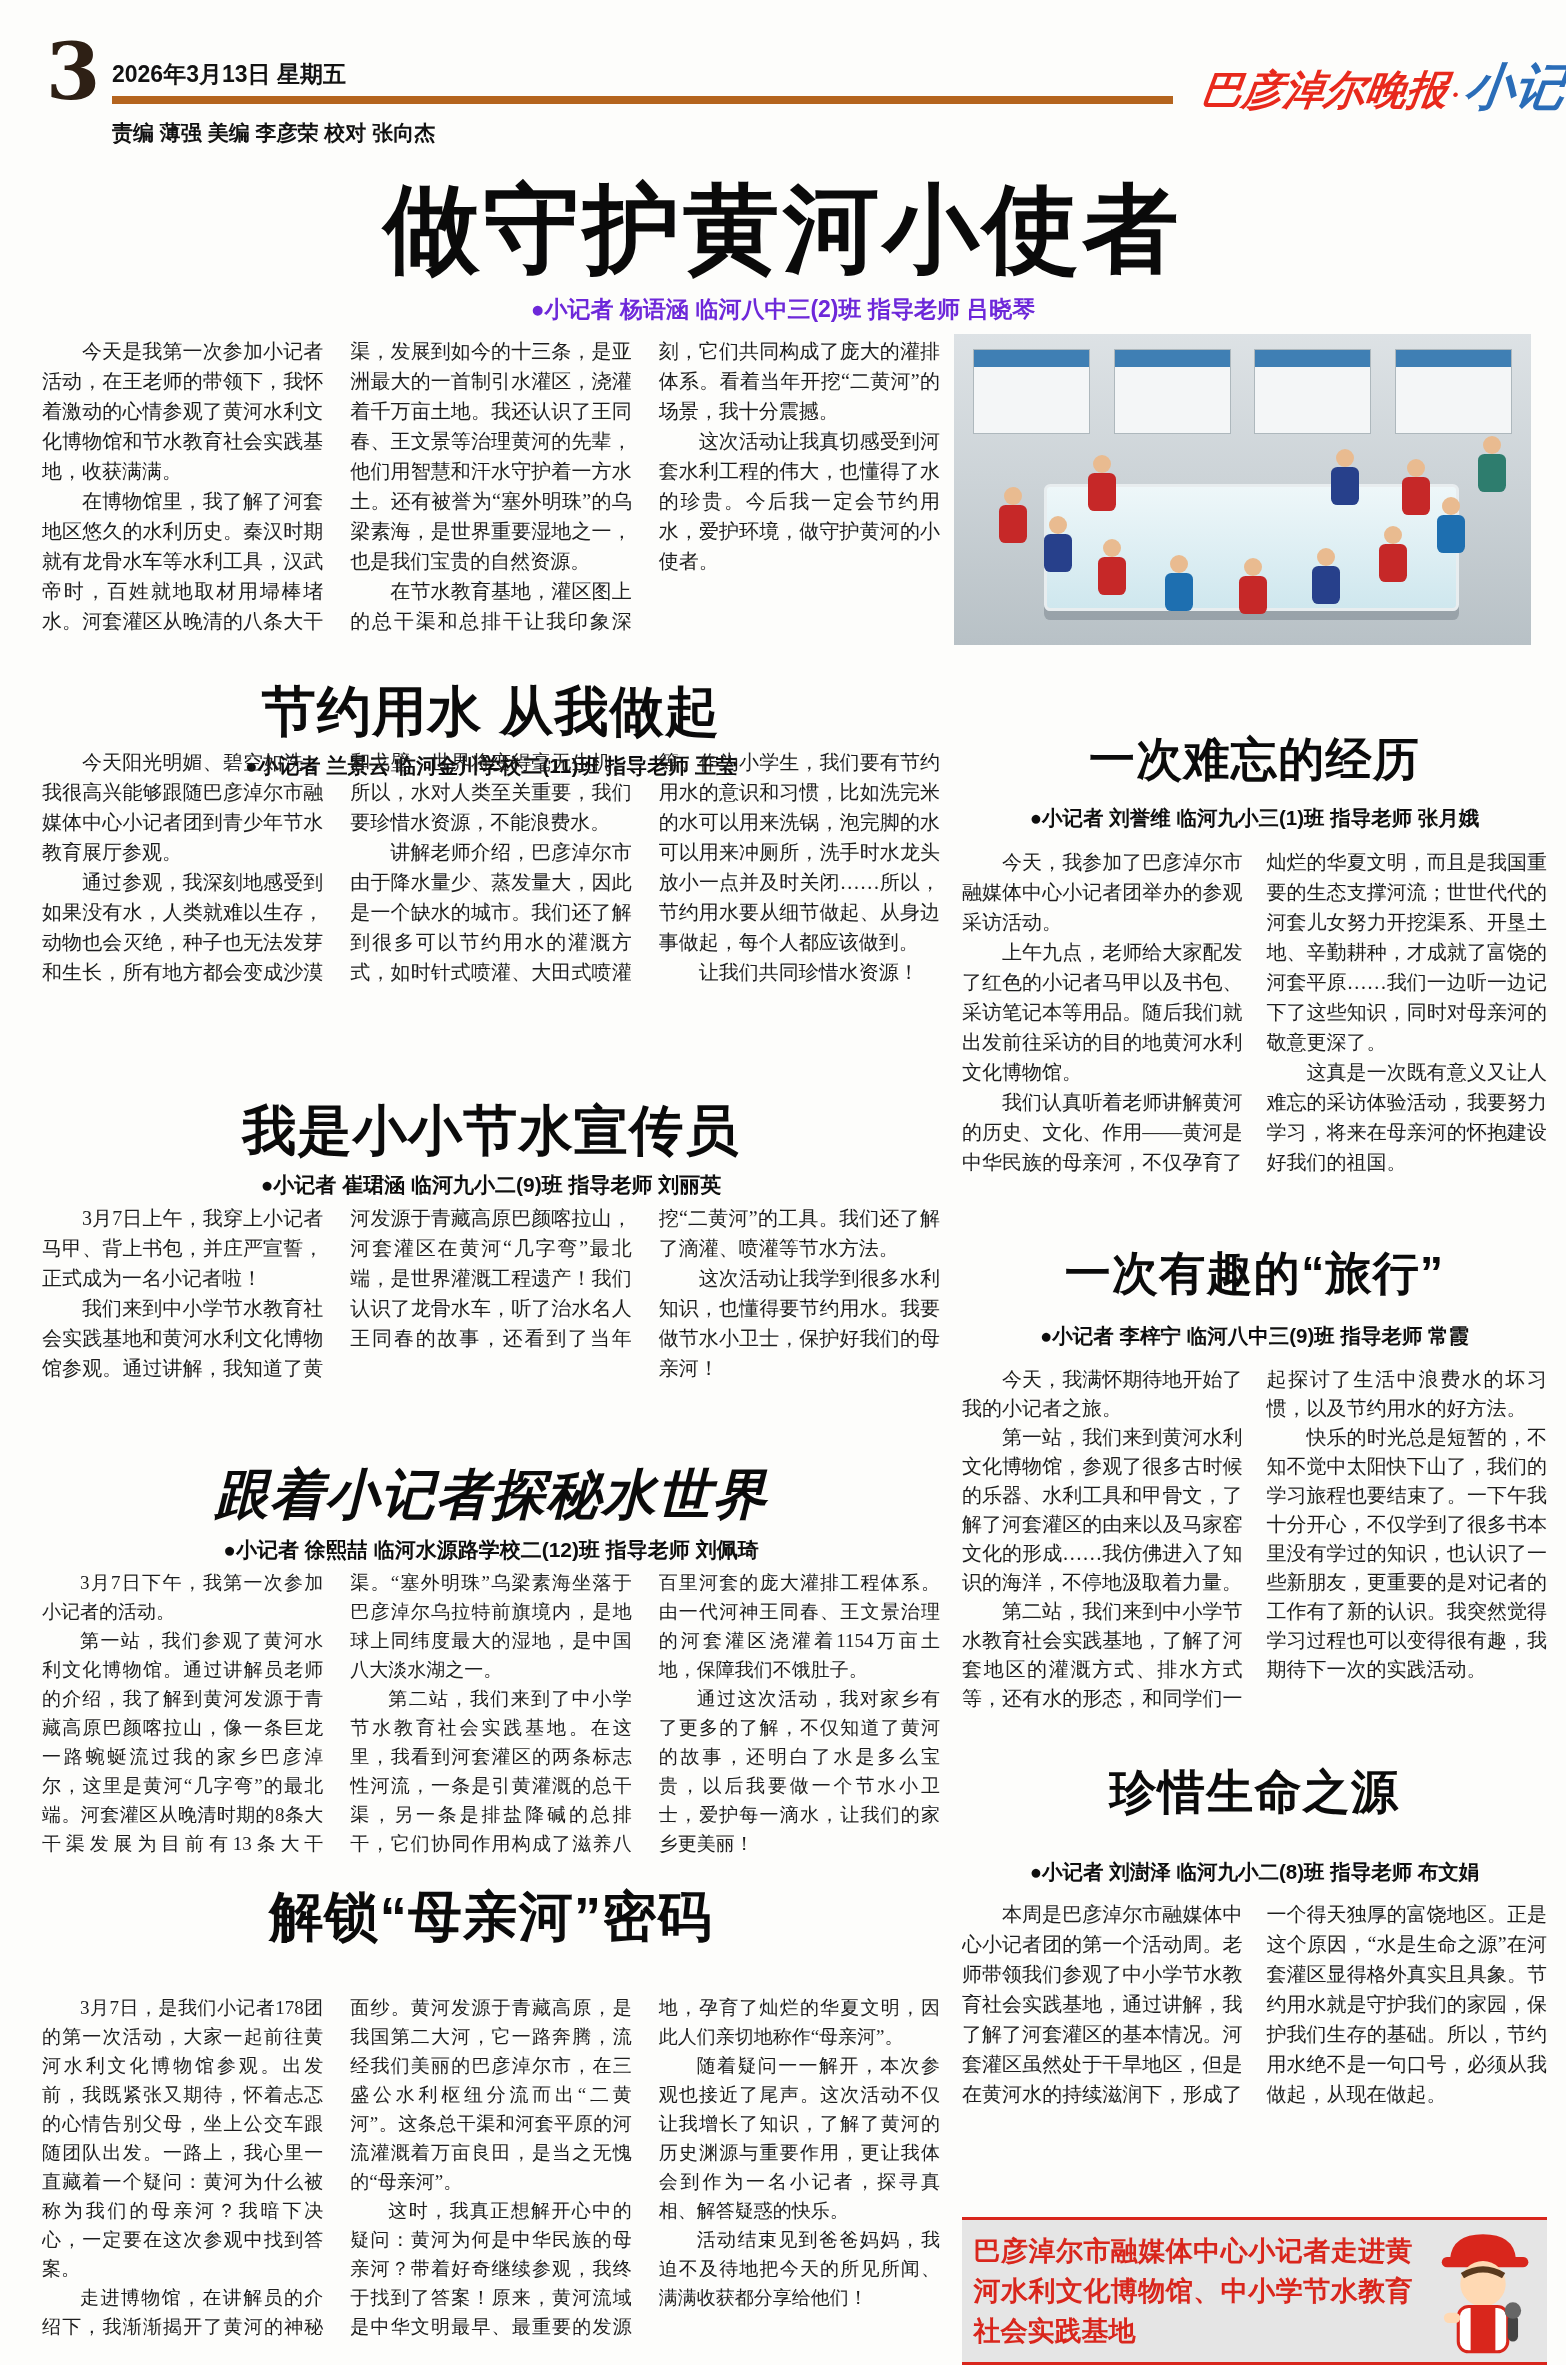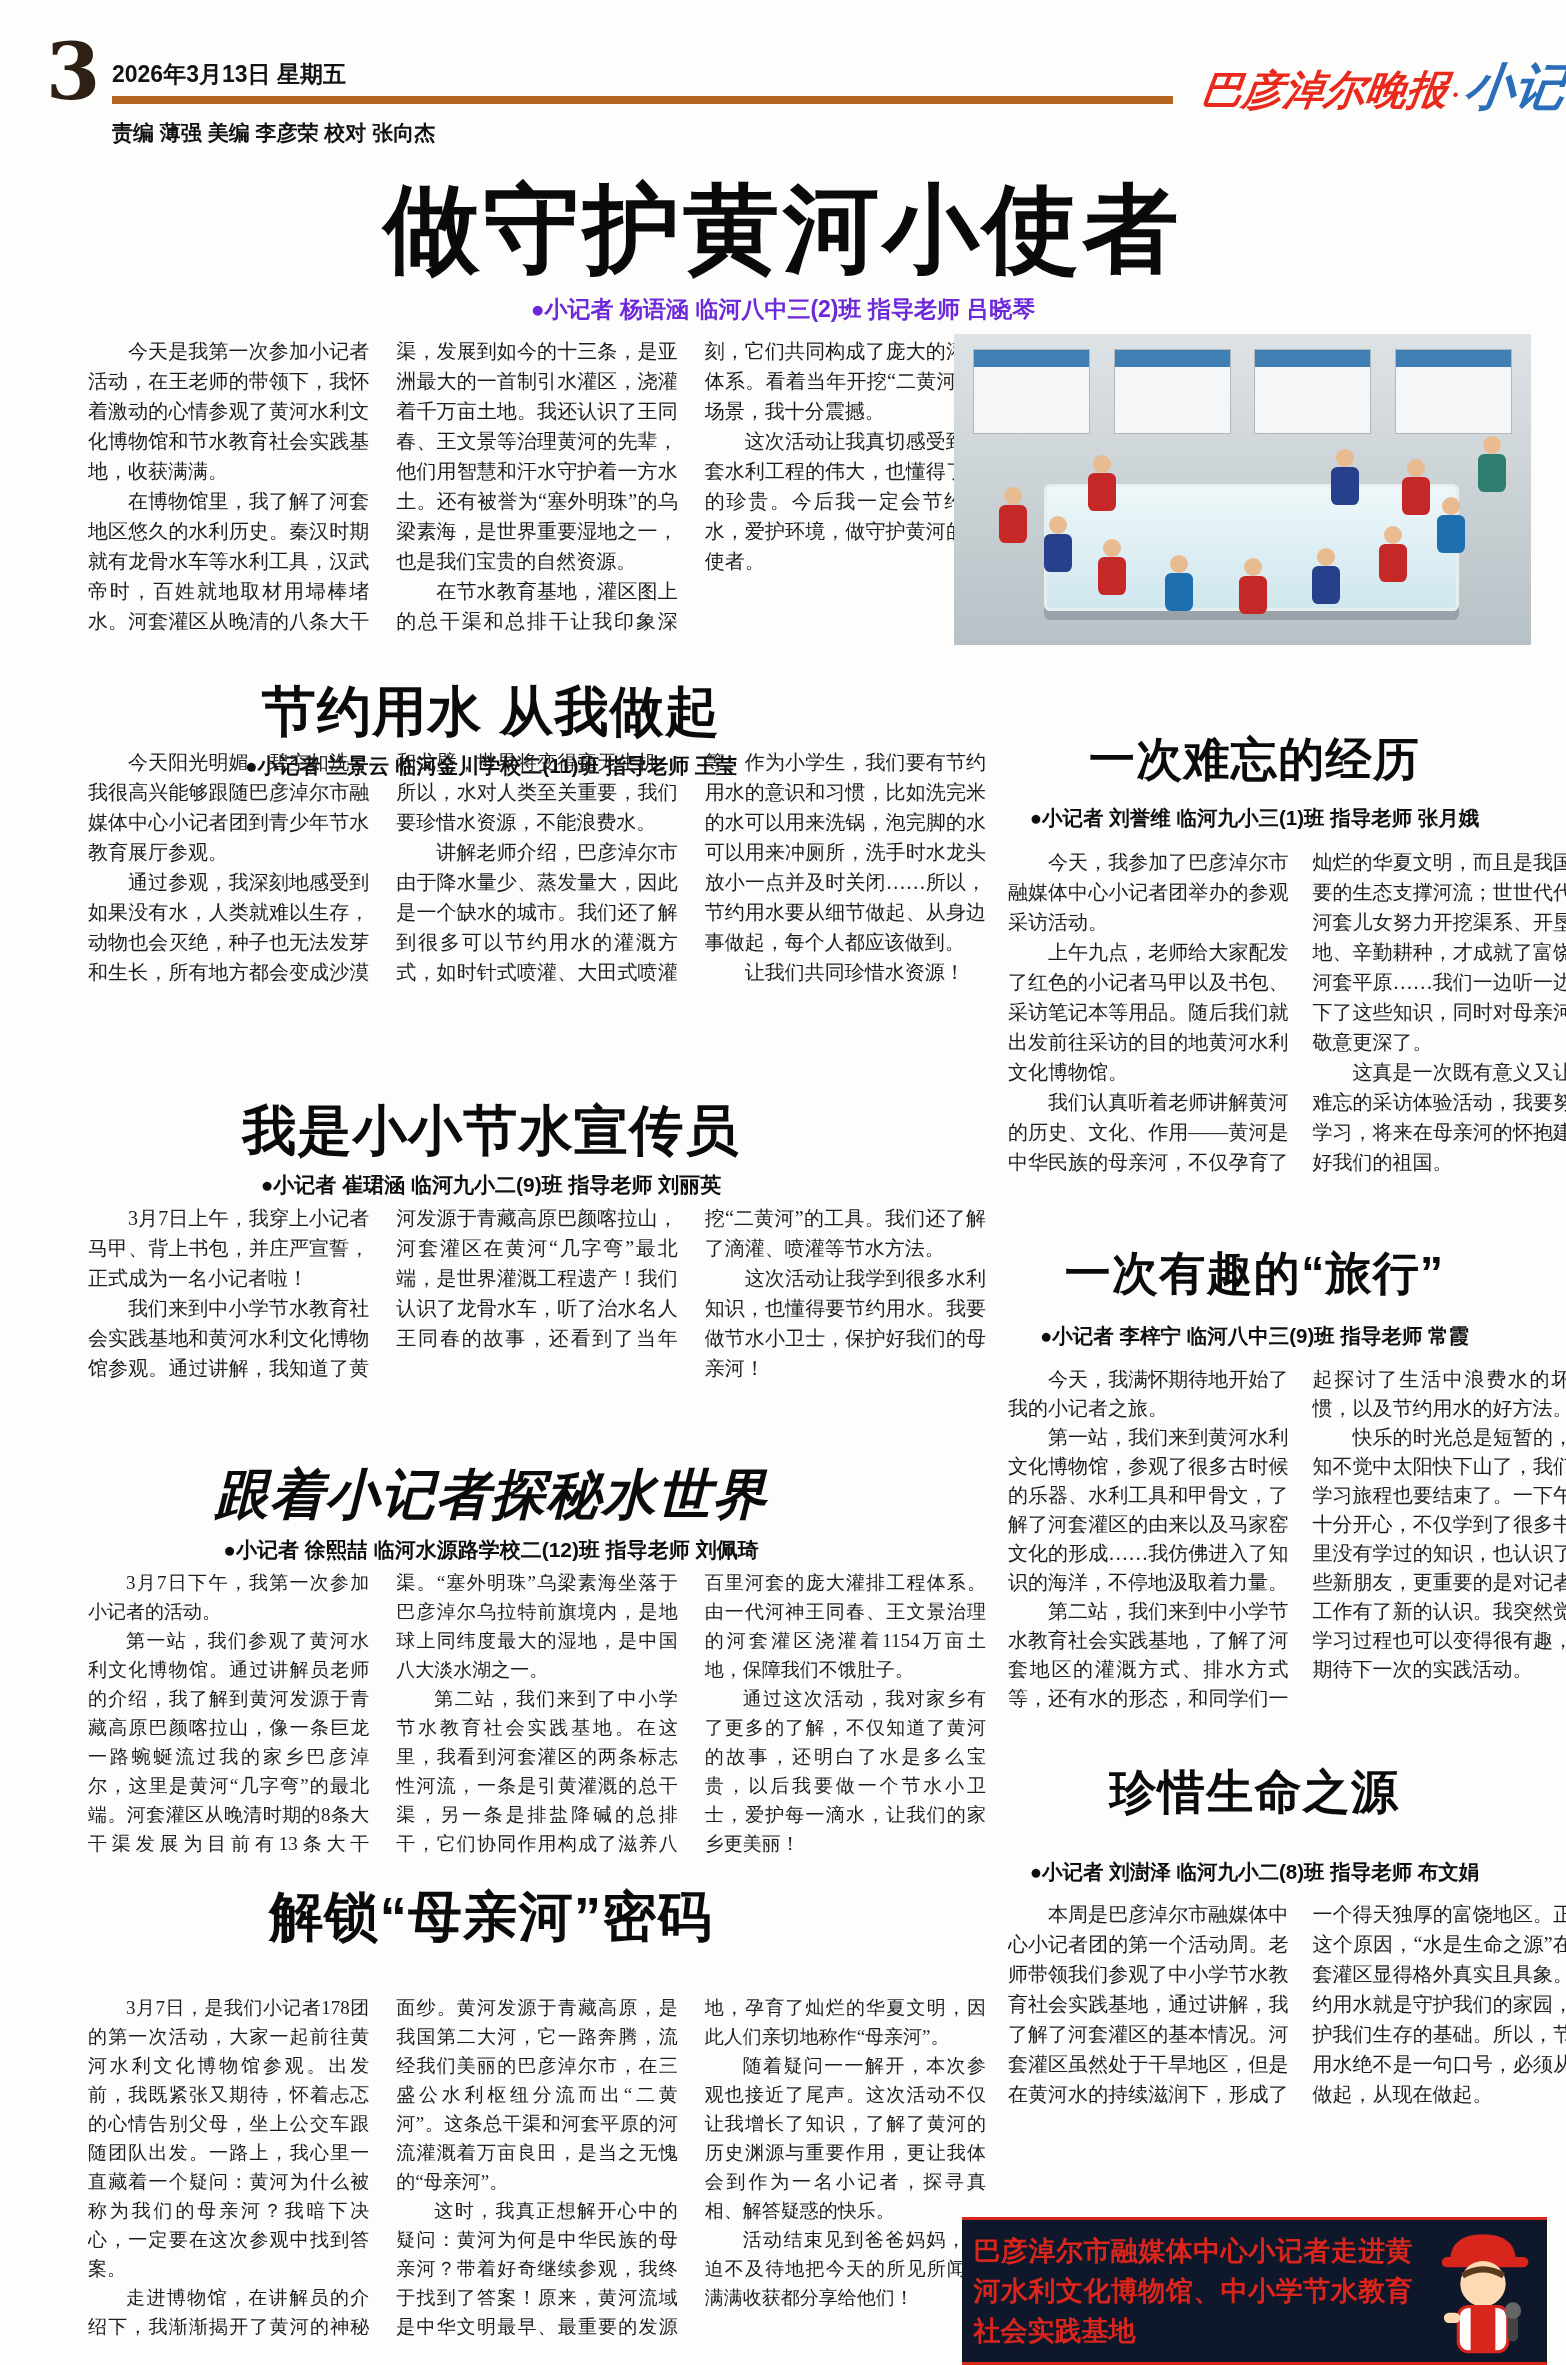--- a/index.html
+++ b/index.html
@@ -16,36 +16,36 @@
   .mh-dot{font-size:28px;font-weight:900;color:#e8291c;padding:0 3.8px;}
   .mh-section{font-size:50px;font-weight:900;color:#2a6db8;font-family:"Liberation Serif",serif;font-style:italic;}
   
   .lead-title{font-size:96px;font-weight:900;letter-spacing:3.8px;text-align:center;color:#0a0a0a;
               font-family:"Liberation Serif","DejaVu Serif",serif;line-height:1.05;}
   .lead-byline{font-size:23px;font-weight:700;text-align:center;font-family:"Liberation Sans","DejaVu Sans",sans-serif;color:#6d28d9;}
   .htitle{font-weight:900;text-align:center;color:#0b0b0b;font-family:"Liberation Sans","DejaVu Sans",sans-serif;letter-spacing:1.3px;line-height:1.1;}
   .t84{font-size:54px;} .t72{font-size:46px;} .t74{font-size:47px;}
   .byline{font-size:21px;font-weight:700;text-align:center;font-family:"Liberation Sans","DejaVu Sans",sans-serif;color:#0e0e0e;}
   
-  .cols{font-size:20px;line-height:30px;text-align:justify;overflow:hidden;color:#1d1d1d;margin-left:46px;}
+  .cols{font-size:20px;line-height:30px;text-align:justify;overflow:hidden;color:#1d1d1d;}
   .cols p{margin:0;text-indent:2em;}
   .cols3{column-count:3;column-gap:27px;}
   .cols2{column-count:2;column-gap:24px;}
   .lh46{line-height:29px;} .lh47{line-height:30px;}
   
   .photo{background:linear-gradient(#dde2e5 0%,#cdd4d8 45%,#b8c1c6 100%);overflow:hidden;}
   .ph-panel{position:absolute;top:15.3px;width:115px;height:83px;background:#f4f6f7;border:0.6px solid #aeb8bd;}
   .ph-panel::before{content:"";display:block;height:16.6px;background:#3f7fb4;}
   .ph-table{position:absolute;left:90px;top:150px;width:409px;height:121px;background:linear-gradient(#eef7f9,#cfe7ee);
             border:3.8px solid #e8edef;border-radius:6.4px;box-shadow:0 9px 0 rgba(90,100,110,.35);}
   .kid{position:absolute;width:28px;height:59px;}
   .kid::before{content:"";position:absolute;left:5.1px;top:0;width:18px;height:18px;border-radius:50%;background:#e9bb90;}
   .kid::after{content:"";position:absolute;left:0;top:18px;width:28px;height:38px;border-radius:6.4px;background:var(--c,#c62828);}
   
-  .promo{border-top:3.8px solid #d9261c;border-bottom:3.8px solid #d9261c;display:flex;align-items:center;background:#0f172a;}
+  .promo{border-top:3.8px solid #d9261c;border-bottom:3.8px solid #d9261c;display:flex;align-items:center;background:#e5e5e5;}
   .promo-text{flex:1;font-size:27px;line-height:40px;font-weight:800;color:#d9261c;
               font-family:"Liberation Sans","DejaVu Sans",sans-serif;text-align:justify;padding:9px 6.4px 9px 11.5px;}
 </style>
 </head>
 <body>
 
 <div class="page">
 
   <div class="abs pagenum" style="left:46px;top:33px;">3</div>
   <div class="abs hdate" style="left:112px;top:59px;">2026年3月13日 星期五</div>

